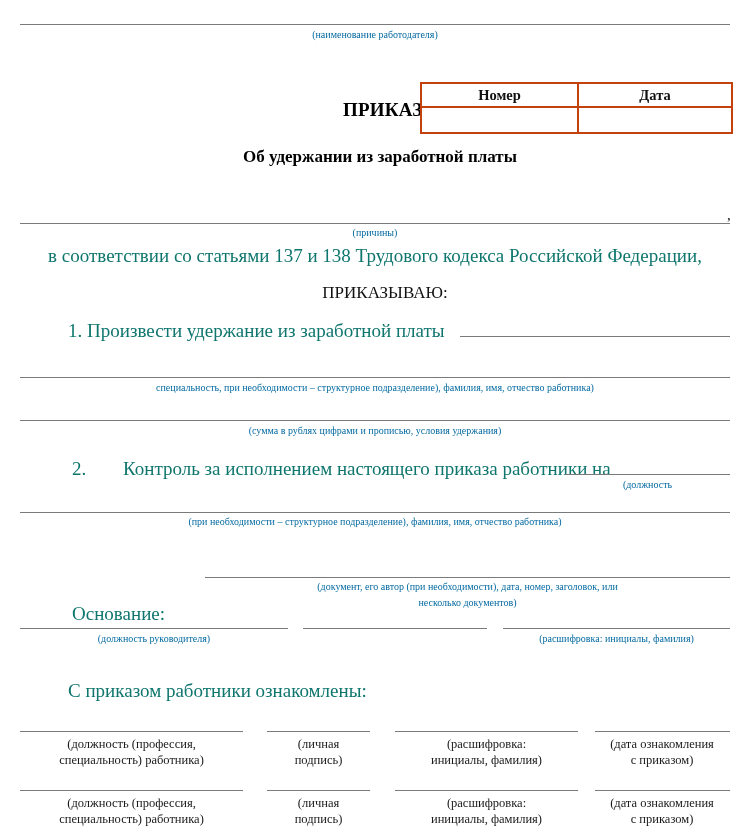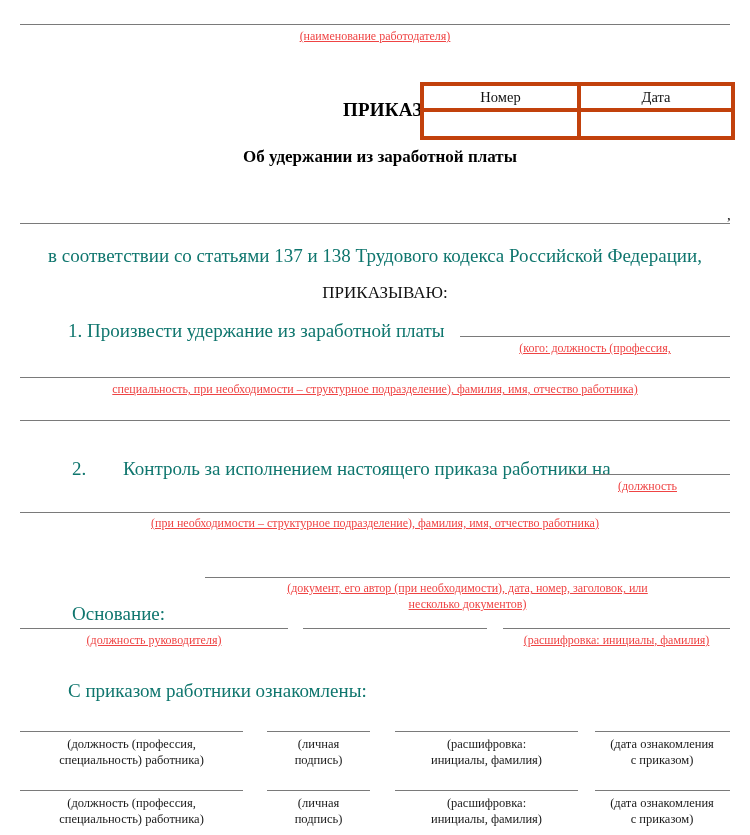--- a/index.html
+++ b/index.html
@@ -23,26 +23,25 @@
 
   
   .rule {
     position: absolute;
     border-top: 1.5px solid #7a7a7a;
     height: 0;
   }
 
   .caption {
     position: absolute;
-    font-size: 12px;
+    font-size: 10px;
     text-align: center;
-    color: #ef4444;
+    color: #0369a1;
     line-height: 1.25;
     white-space: nowrap;
-    text-decoration: underline;
   }
 
   .body-text {
     position: absolute;
     font-size: 19px;
     color: #0f766e;
     white-space: nowrap;
   }
 
   .title-bold {
@@ -70,22 +69,22 @@
   }
 
   
   .num-date-table {
     position: absolute;
     border-collapse: collapse;
     table-layout: fixed;
   }
   .num-date-table th,
   .num-date-table td {
-    border: 4px solid #c2410c;
-    font-weight: normal;
+    border: 2px solid #c2410c;
+    font-weight: bold;
     font-size: 14.5px;
     text-align: center;
     padding: 0;
     color: #111;
   }
   .num-date-table th { height: 22px; }
   .num-date-table td { height: 24px; }
 
   .comma-mark {
     position: absolute;
@@ -127,34 +126,35 @@
         <td></td>
         <td></td>
       </tr>
     </tbody>
   </table>
 
   <div class="title-bold" style="left:0px; top:147px; width:750px; text-align:center; padding-left:5px;">Об удержании из заработной платы</div>
 
   <div class="rule" style="left:20px; top:223px; width:710px;"></div>
   <div class="comma-mark" style="left:727px; top:207px;">,</div>
+  <div class="caption" style="left:20px; top:227px; width:710px;">(причины)</div>
 
   <div class="body-text" style="left:0px; top:245px; width:750px; text-align:center;">в соответствии со статьями 137 и 138 Трудового кодекса Российской Федерации,</div>
 
   <div class="heading-center" style="left:0px; top:283px; width:750px; text-align:center; padding-left:10px;">ПРИКАЗЫВАЮ:</div>
 
   <div class="body-text" style="left:68px; top:320px;">1. Произвести удержание из заработной платы</div>
 
   <div class="rule" style="left:460px; top:336px; width:270px;"></div>
-  <div class="caption" style="left:460px; top:341px; width:270px;">(кого: должность (профессия,</div>
 
   <div class="rule" style="left:20px; top:377px; width:710px;"></div>
   <div class="caption" style="left:20px; top:382px; width:710px;">специальность, при необходимости – структурное подразделение), фамилия, имя, отчество работника)</div>
 
   <div class="rule" style="left:20px; top:420px; width:710px;"></div>
+  <div class="caption" style="left:20px; top:425px; width:710px;">(сумма в рублях цифрами и прописью, условия удержания)</div>
 
   <div class="body-text" style="left:72px; top:458px;">2.</div>
   <div class="body-text" style="left:123px; top:458px;">Контроль за исполнением настоящего приказа работники на</div>
 
   <div class="rule" style="left:565px; top:474px; width:165px;"></div>
   <div class="caption" style="left:565px; top:479px; width:165px;">(должность</div>
 
   <div class="rule" style="left:20px; top:512px; width:710px;"></div>
   <div class="caption" style="left:20px; top:516px; width:710px;">(при необходимости – структурное подразделение), фамилия, имя, отчество работника)</div>
 

